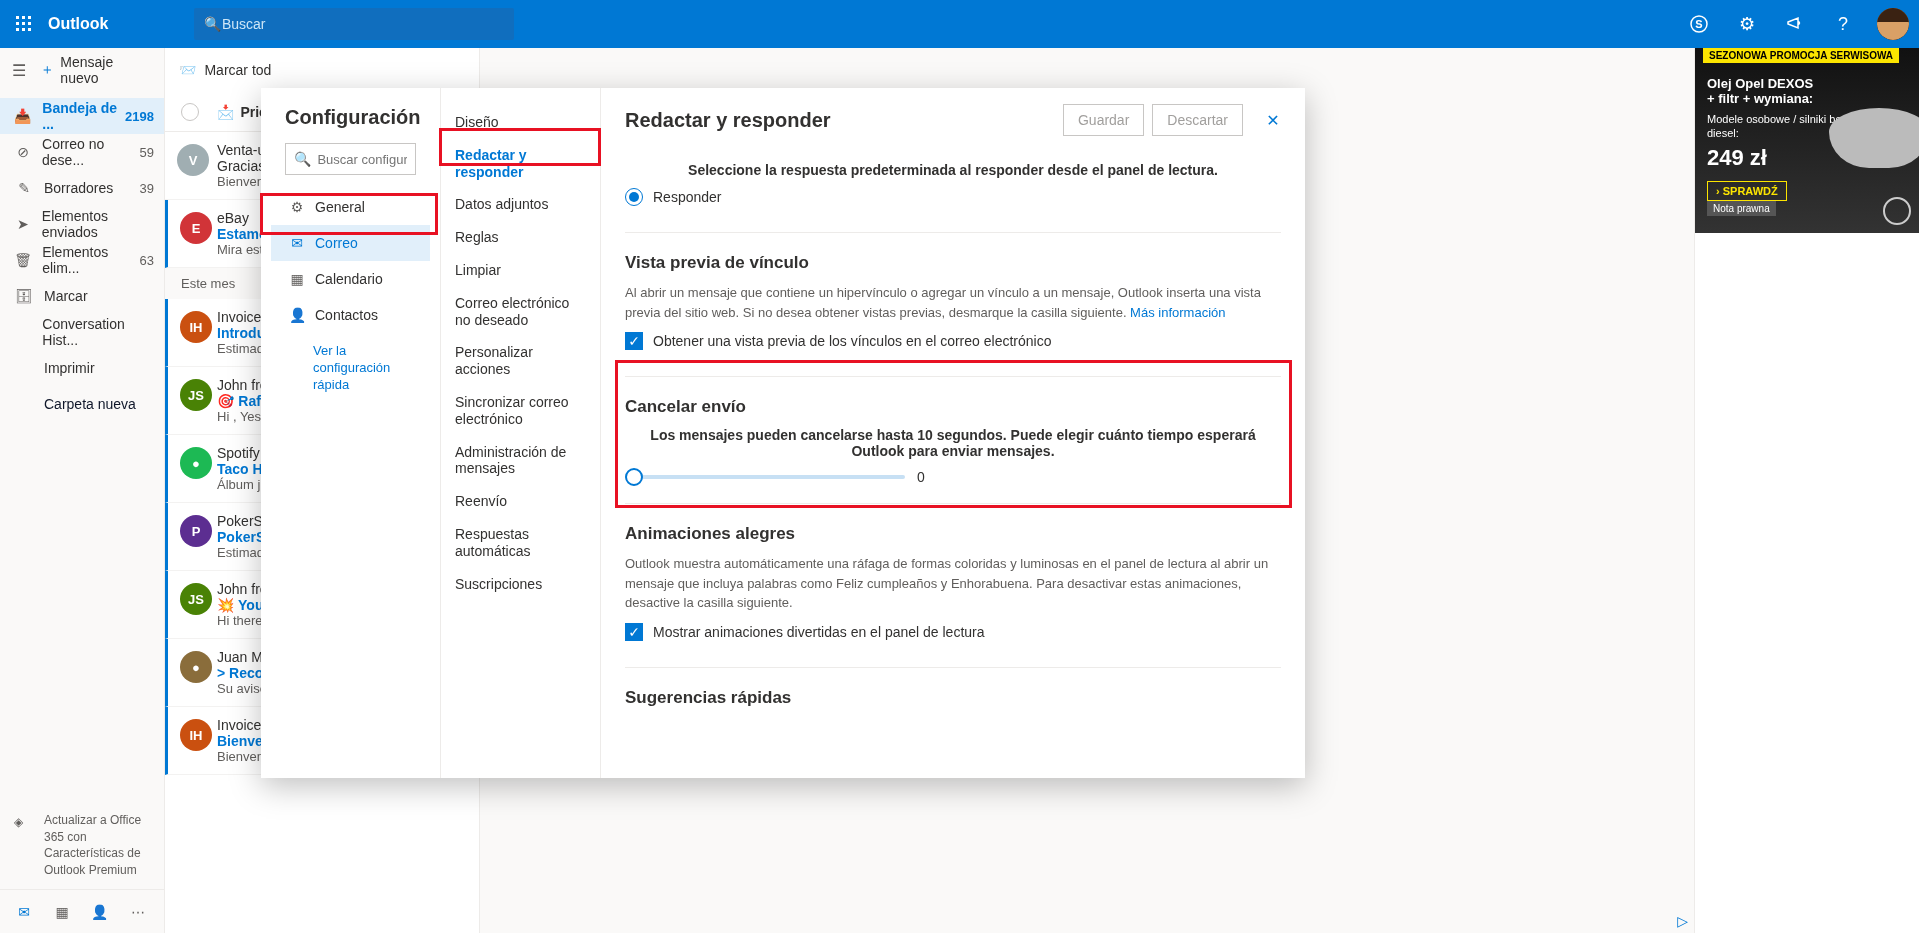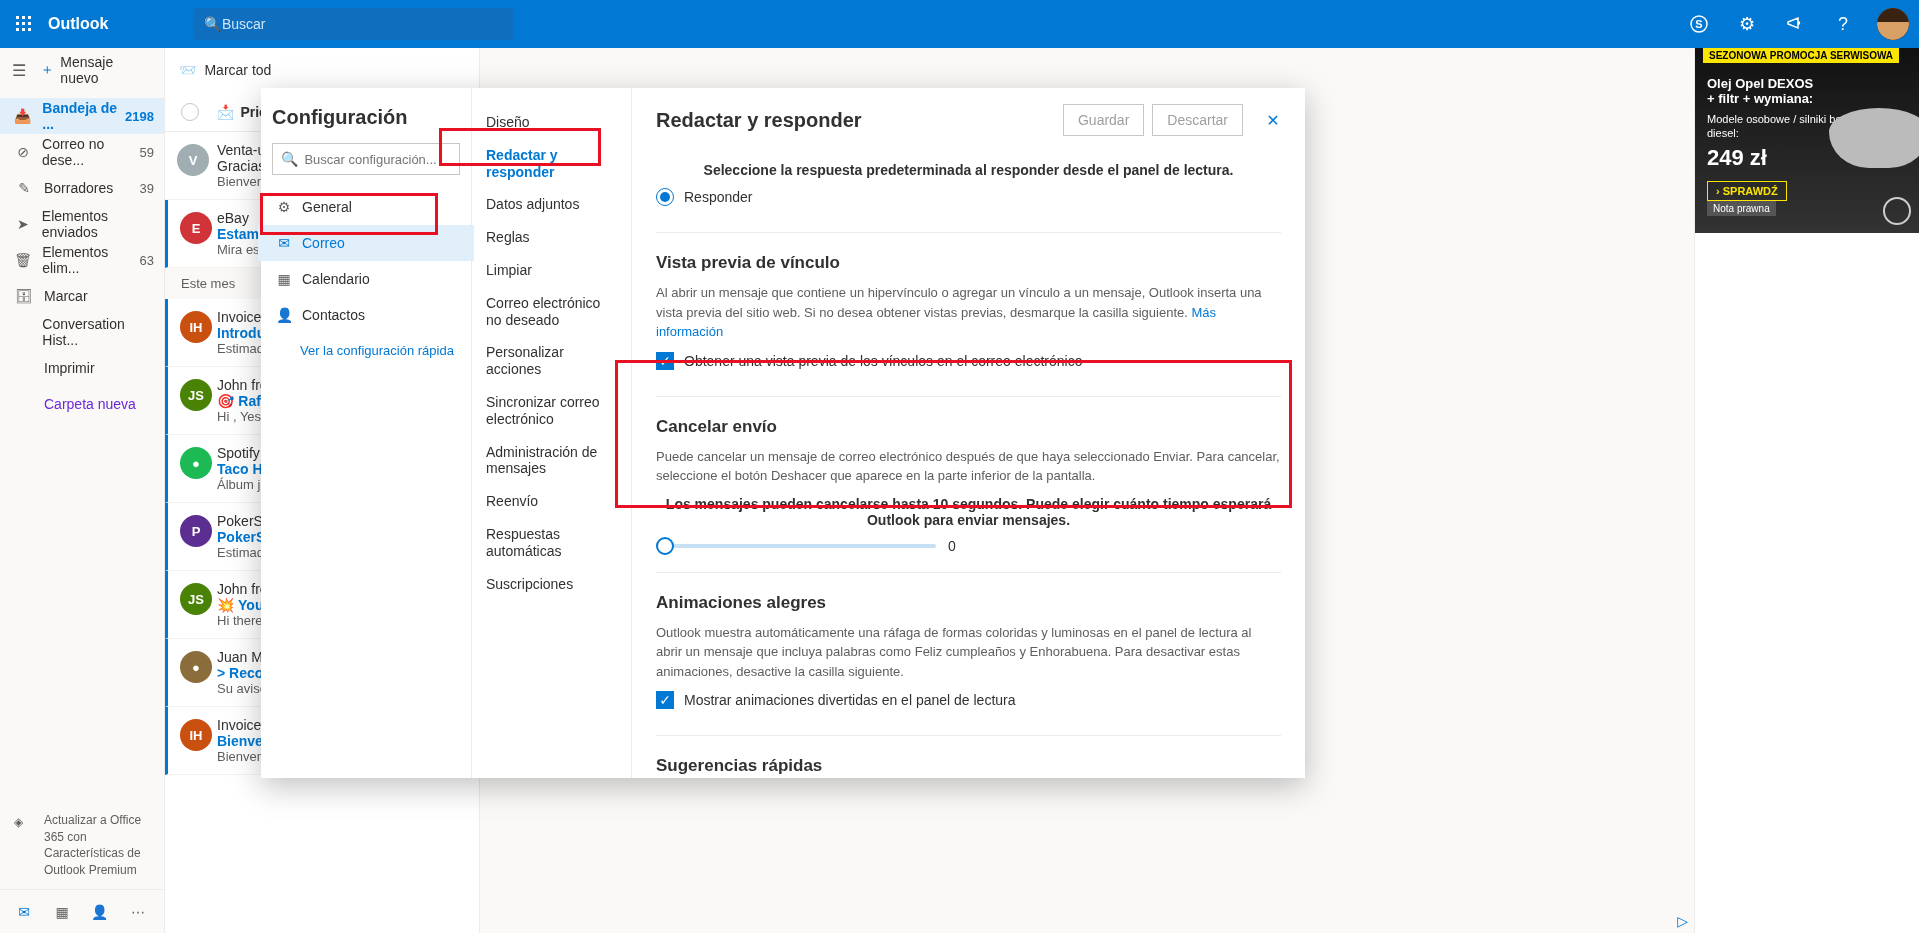--- a/index.html
+++ b/index.html
@@ -28,21 +28,21 @@
 .leftnav .hamburger { font-size:16px; color:#605e5c; cursor:pointer;}
 .leftnav .newmsg { color:#323130; font-size:14px; display:flex; align-items:center; gap:6px; cursor:pointer;}
 .leftnav .newmsg .plus { color:#0078d4; font-size:14px;}
 .leftnav .folders { padding-top: 6px;}
 .leftnav .folder { height:36px; display:flex; align-items:center; padding: 0 10px 0 14px; cursor:pointer; font-size:14px; color:#323130; position:relative;}
 .leftnav .folder.selected { background:#e1effa; color:#0078d4; font-weight:600;}
 .leftnav .folder .ficon { width:20px; text-align:center; margin-right:10px; color:#605e5c; font-size:14px;}
 .leftnav .folder.selected .ficon { color:#0078d4;}
 .leftnav .folder .fcount { margin-left:auto; font-size:13px; color:#605e5c;}
 .leftnav .folder.selected .fcount { color:#0078d4;}
-.leftnav .newfolder { color:#6d28d9; padding-left: 44px;}
+.leftnav .newfolder { color:#0f172a; padding-left: 44px;}
 .leftnav .upgrade { margin-top:auto; padding:12px 10px 10px 44px; font-size:12px; color:#605e5c; position:relative; line-height:1.4;}
 .leftnav .upgrade .dia-icon { position:absolute; left:14px; top:14px; color:#605e5c;}
 .leftnav .bottom-icons { height:44px; display:flex; align-items:center; padding-left:12px; gap:14px; border-top:1px solid #edebe9;}
 .leftnav .bottom-icons span { color:#0078d4; cursor:pointer; width:24px; text-align:center;}
 .leftnav .bottom-icons span.grey{ color:#605e5c;}
 
 
 .msglist { width:315px; border-right:1px solid #edebe9; display:flex; flex-direction:column; background:#fff;}
 .msglist .ml-top { height:44px; display:flex; align-items:center; padding:0 14px; gap:12px;}
 .msglist .markall { display:flex; align-items:center; gap:8px; color:#323130; font-size:14px; cursor:pointer;}
@@ -72,21 +72,21 @@
 .adpanel .ad .adtxt2 { font-size:11px; margin-top:6px; line-height:1.3;}
 .adpanel .ad .adprice { font-size:22px; font-weight:700; margin-top:4px;}
 .adpanel .ad .adbtn { border:1px solid #fce500; color:#fce500; font-size:11px; font-weight:600; padding:3px 8px; width:fit-content; margin-top:10px;}
 .adpanel .ad .opel { position:absolute; right:8px; bottom:8px; width:28px; height:28px; border:2px solid #ccc; border-radius:50%;}
 .adpanel .adfoot { font-size:10px; color:#fff; background:#555; padding:2px 6px; width:fit-content;}
 .adpanel .carimg { position:absolute; right:-10px; top:60px; width:100px; height:60px; background:#bbb; border-radius:50% 50% 40% 40% / 40% 40% 60% 60%;}
 .rightfoot { position:absolute; bottom:4px; right:6px; color:#0078d4; font-size:14px;}
 
 
 .modal { position:absolute; top:40px; left:261px; width:1044px; height:690px; background:#fff; box-shadow:0 8px 30px rgba(0,0,0,0.25); display:flex; z-index:20;}
-.modal .mcol1 { width:211px; border-right:1px solid #edebe9; padding:18px 11px;}
+.modal .mcol1 { width:180px; border-right:1px solid #edebe9; padding:18px 24px;}
 .modal .mcol1 h2 { font-size:20px; font-weight:600; margin-bottom:14px;}
 .modal .mcol1 .msearch { height:32px; border:1px solid #c8c6c4; display:flex; align-items:center; padding:0 8px; gap:6px; margin-bottom:14px;}
 .modal .mcol1 .msearch input { border:none; outline:none; width:100%; font-size:13px;}
 .modal .mcol1 .sitem { height:36px; display:flex; align-items:center; gap:10px; font-size:14px; color:#323130; cursor:pointer; padding-left:4px;}
 .modal .mcol1 .sitem.active { background:#e1effa; color:#0078d4; margin:0 -14px; padding-left:18px;}
 .modal .mcol1 .sitem .sicon { width:16px; text-align:center; color:#605e5c;}
 .modal .mcol1 .sitem.active .sicon { color:#0078d4;}
 .modal .mcol1 .qlink { color:#0078d4; font-size:13px; padding-left:28px; line-height:1.3; margin-top:10px; cursor:pointer;}
 
 .modal .mcol2 { width:160px; border-right:1px solid #edebe9; padding:18px 14px;}
@@ -378,21 +378,20 @@
         <div class="sect">
           <h3>Vista previa de vínculo</h3>
           <div class="sdesc"><span>Al abrir un mensaje que contiene un hipervínculo o agregar un vínculo a un mensaje, Outlook inserta una vista previa del sitio web. Si no desea obtener vistas previas, desmarque la casilla siguiente. </span><a href="#">Más información</a></div>
           <div class="check-row">
             <span class="check checked">✓</span>
             <span>Obtener una vista previa de los vínculos en el correo electrónico</span>
           </div>
         </div>
         <div class="sect">
           <h3>Cancelar envío</h3>
-          <div class="sdesc">Puede cancelar un mensaje de correo electrónico después de que haya seleccionado Enviar. Para cancelar, seleccione el botón Deshacer que aparece en la parte inferior de la pantalla.</div>
           <div class="stext bold">Los mensajes pueden cancelarse hasta 10 segundos. Puede elegir cuánto tiempo esperará Outlook para enviar mensajes.</div>
           <div class="slider-wrap">
             <div class="slider-track">
                 <div class="slider-thumb"></div>
               </div>
             <span class="slider-val">0</span>
           </div>
         </div>
         <div class="sect">
           <h3>Animaciones alegres</h3>

